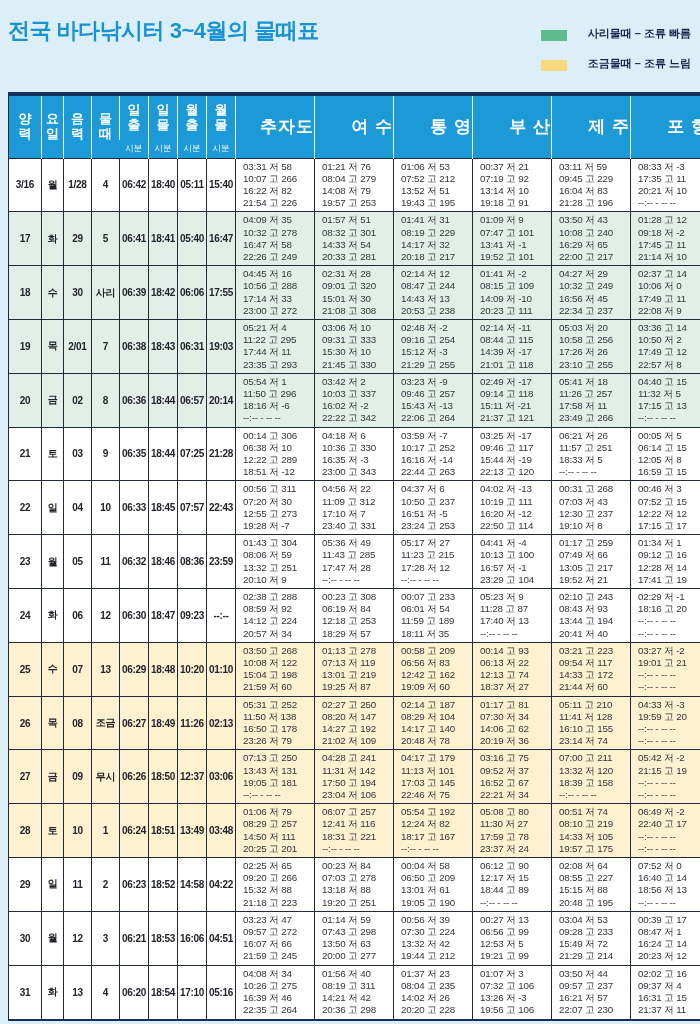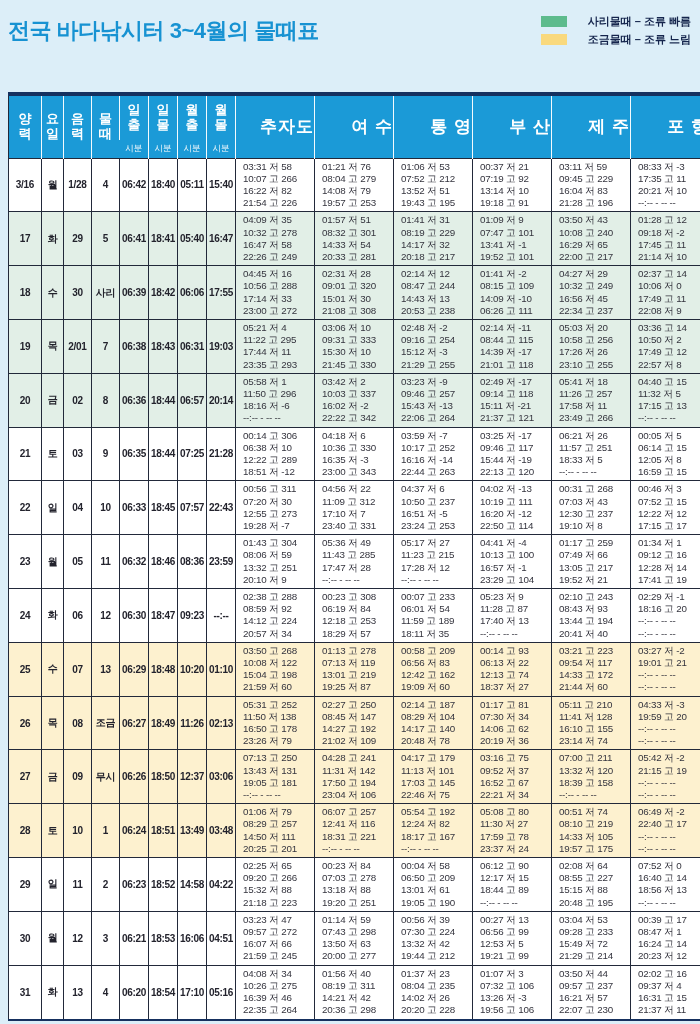--- a/index.html
+++ b/index.html
@@ -8,21 +8,21 @@
     --legend-green:#5dbb8d; --legend-yellow:#f9d97e;
     --border-dark:#22293a; --navy:#16305e; --cell-text:#34343e;
   }
   *{box-sizing:border-box;margin:0;padding:0;}
   html,body{width:700px;height:1024px;overflow:hidden;}
   body{background:var(--page-bg);font-family:"Liberation Sans","DejaVu Sans",sans-serif;}
   .page{width:700px;height:736px;position:relative;padding:6px 7px 0 8px;}
   .topbar{display:flex;justify-content:space-between;align-items:flex-start;height:86px;padding-top:4px;}
   .title{font-size:22px;font-weight:bold;color:var(--title-color);letter-spacing:-0.5px;padding-top:6px;}
   .legend{display:flex;flex-direction:column;gap:3px;padding-top:4px;padding-right:2px;}
-  .legend-item{display:flex;align-items:center;gap:21px;}
+  .legend-item{display:flex;align-items:flex-end;gap:21px;margin-top:12px;}
   .swatch{display:inline-block;width:26px;height:11px;}
   .swatch.green{background:var(--legend-green);}
   .swatch.yellow{background:var(--legend-yellow);}
   .legend-label{font-size:11px;font-weight:bold;color:#15254d;white-space:nowrap;}
 
   table{border-collapse:collapse;table-layout:fixed;width:685px;
         border:1px solid var(--border-dark);border-top:4px solid var(--navy);border-bottom:2px solid var(--navy);}
   col.c-date{width:33px;} col.c-day{width:22px;} col.c-lunar{width:28px;} col.c-tide{width:28px;}
   col.c-sun{width:29px;} col.c-loc{width:79px;}
 
@@ -219,21 +219,21 @@
           <td class="tide-cell">
             <div class="tide-line">02:14 저 12</div>
             <div class="tide-line">08:47 고 244</div>
             <div class="tide-line">14:43 저 13</div>
             <div class="tide-line">20:53 고 238</div>
           </td>
           <td class="tide-cell">
             <div class="tide-line">01:41 저 -2</div>
             <div class="tide-line">08:15 고 109</div>
             <div class="tide-line">14:09 저 -10</div>
-            <div class="tide-line">06:26 고 111</div>
+            <div class="tide-line">20:23 고 111</div>
           </td>
           <td class="tide-cell">
             <div class="tide-line">04:27 저 29</div>
             <div class="tide-line">10:32 고 249</div>
             <div class="tide-line">16:56 저 45</div>
             <div class="tide-line">22:34 고 237</div>
           </td>
           <td class="tide-cell">
             <div class="tide-line">02:37 고 14</div>
             <div class="tide-line">10:06 저 0</div>
@@ -290,21 +290,21 @@
         <tr class="bg-green">
           <td class="head-cell">20</td>
           <td class="head-cell">금</td>
           <td class="head-cell">02</td>
           <td class="head-cell">8</td>
           <td class="head-cell">06:36</td>
           <td class="head-cell">18:44</td>
           <td class="head-cell">06:57</td>
           <td class="head-cell">20:14</td>
           <td class="tide-cell">
-            <div class="tide-line">05:58 저 1</div>
+            <div class="tide-line">05:54 저 1</div>
             <div class="tide-line">11:50 고 296</div>
             <div class="tide-line">18:16 저 -6</div>
             <div class="tide-line">--:-- - -- --</div>
           </td>
           <td class="tide-cell">
             <div class="tide-line">03:42 저 2</div>
             <div class="tide-line">10:03 고 337</div>
             <div class="tide-line">16:02 저 -2</div>
             <div class="tide-line">22:22 고 342</div>
           </td>
@@ -573,21 +573,21 @@
           <td class="head-cell">11:26</td>
           <td class="head-cell">02:13</td>
           <td class="tide-cell">
             <div class="tide-line">05:31 고 252</div>
             <div class="tide-line">11:50 저 138</div>
             <div class="tide-line">16:50 고 178</div>
             <div class="tide-line">23:26 저 79</div>
           </td>
           <td class="tide-cell">
             <div class="tide-line">02:27 고 250</div>
-            <div class="tide-line">08:45 저 147</div>
+            <div class="tide-line">08:20 저 147</div>
             <div class="tide-line">14:27 고 192</div>
             <div class="tide-line">21:02 저 109</div>
           </td>
           <td class="tide-cell">
             <div class="tide-line">02:14 고 187</div>
             <div class="tide-line">08:29 저 104</div>
             <div class="tide-line">14:17 고 140</div>
             <div class="tide-line">20:48 저 78</div>
           </td>
           <td class="tide-cell">

